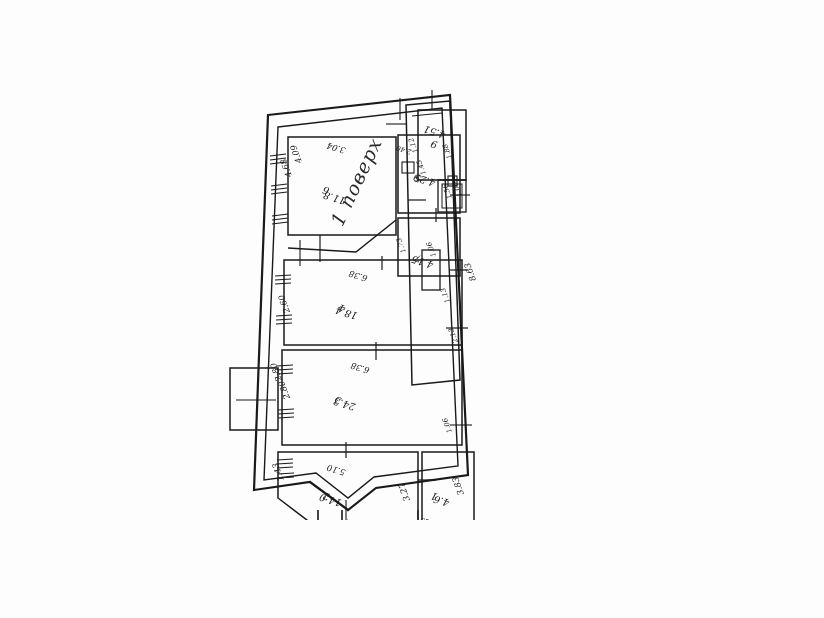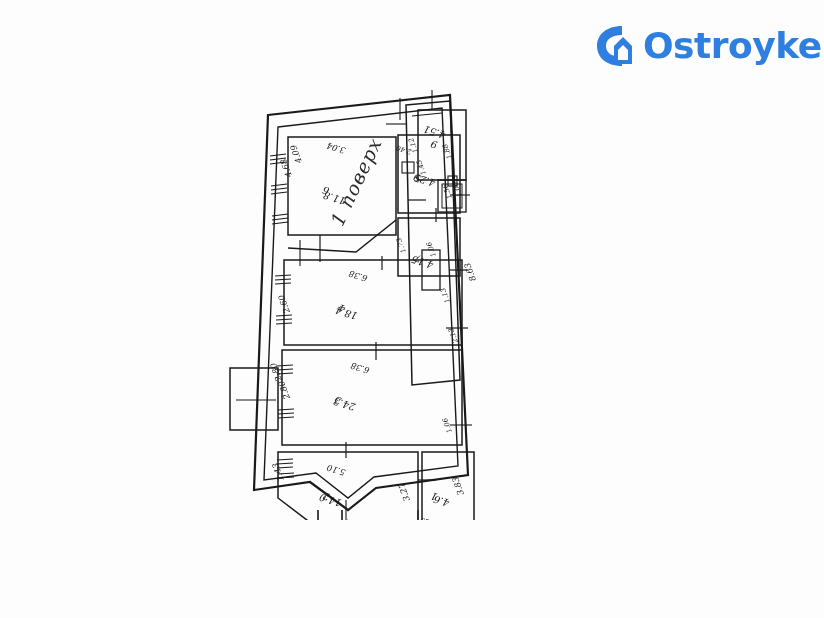--- a/index.html
+++ b/index.html
@@ -93,30 +93,20 @@
   }
   .plan-text.dim-sm {
     font-size: 7px;
   }
 </style>
 </head>
 <body>
 
 <div id="page">
 
-  <div id="logo">
-    <svg id="logo-mark" viewBox="0 0 38 44">
-
-      <path d="M26 2 C10 2 1 11 1 22 C1 33 10 42 26 42 L26 33 C16 33 10 29 10 22 C10 15 16 11 26 11 Z" fill="#2f7fe0"></path>
-
-      <path d="M18 22 L27 13 L36 22 L36 40 L18 40 Z" fill="#2f7fe0"></path>
-      <path d="M22 26 L27 21 L32 26 L32 36 L22 36 Z" fill="#fdfdfd"></path>
-    </svg>
-    <div id="logo-text">Ostroyke</div>
-  </div>
 
   <div id="plan-wrap">
     <svg id="plan-svg" viewBox="0 0 380 440">
       <g stroke="#1a1a1a" fill="none" stroke-width="1.6" stroke-linejoin="miter">
 
         <path d="M118 35 L300 15 L318 395 L226 408 L198 430 L160 402 L104 410 Z" stroke-width="2.2"></path>
 
         <path d="M128 47 L292 28 L308 386 L224 397 L198 418 L166 393 L114 400 Z" stroke-width="1.4"></path>
 
         <path d="M256 25 L300 21 L310 300 L262 305 Z" stroke-width="1.5"></path>

